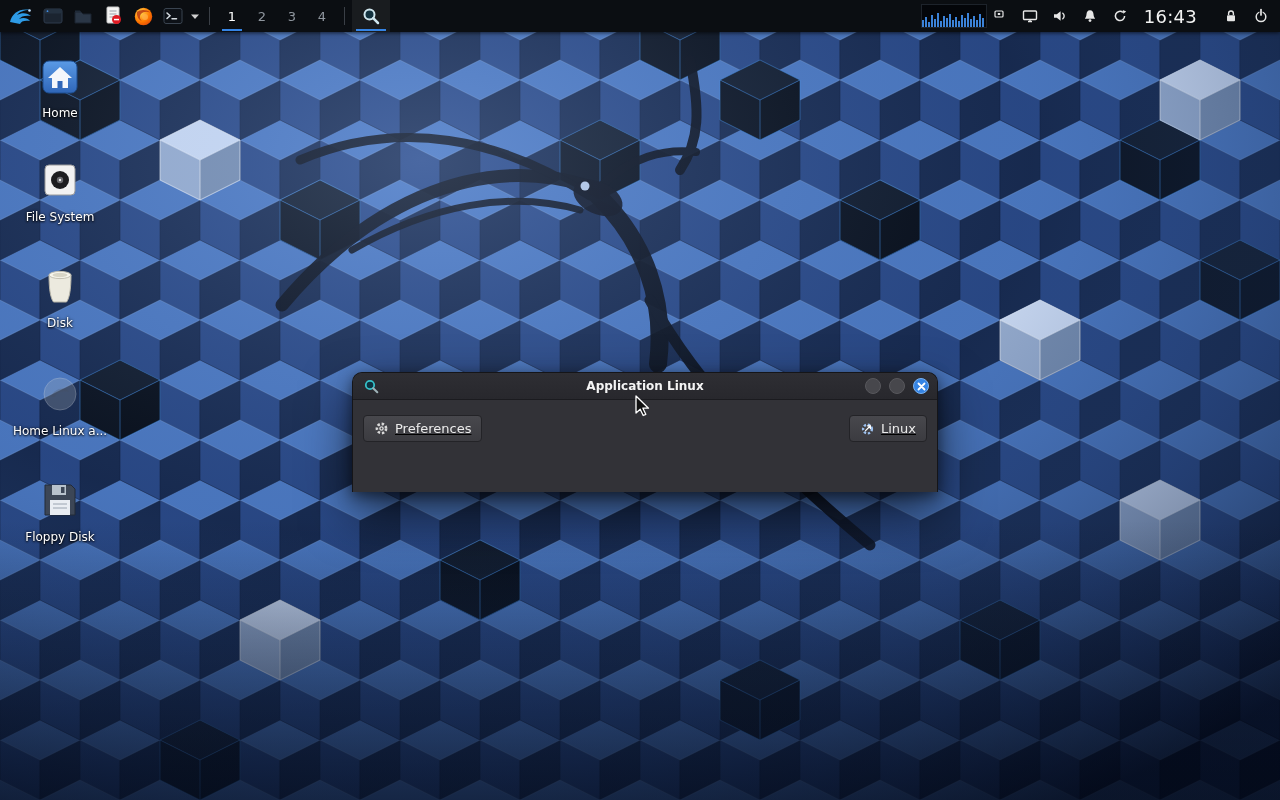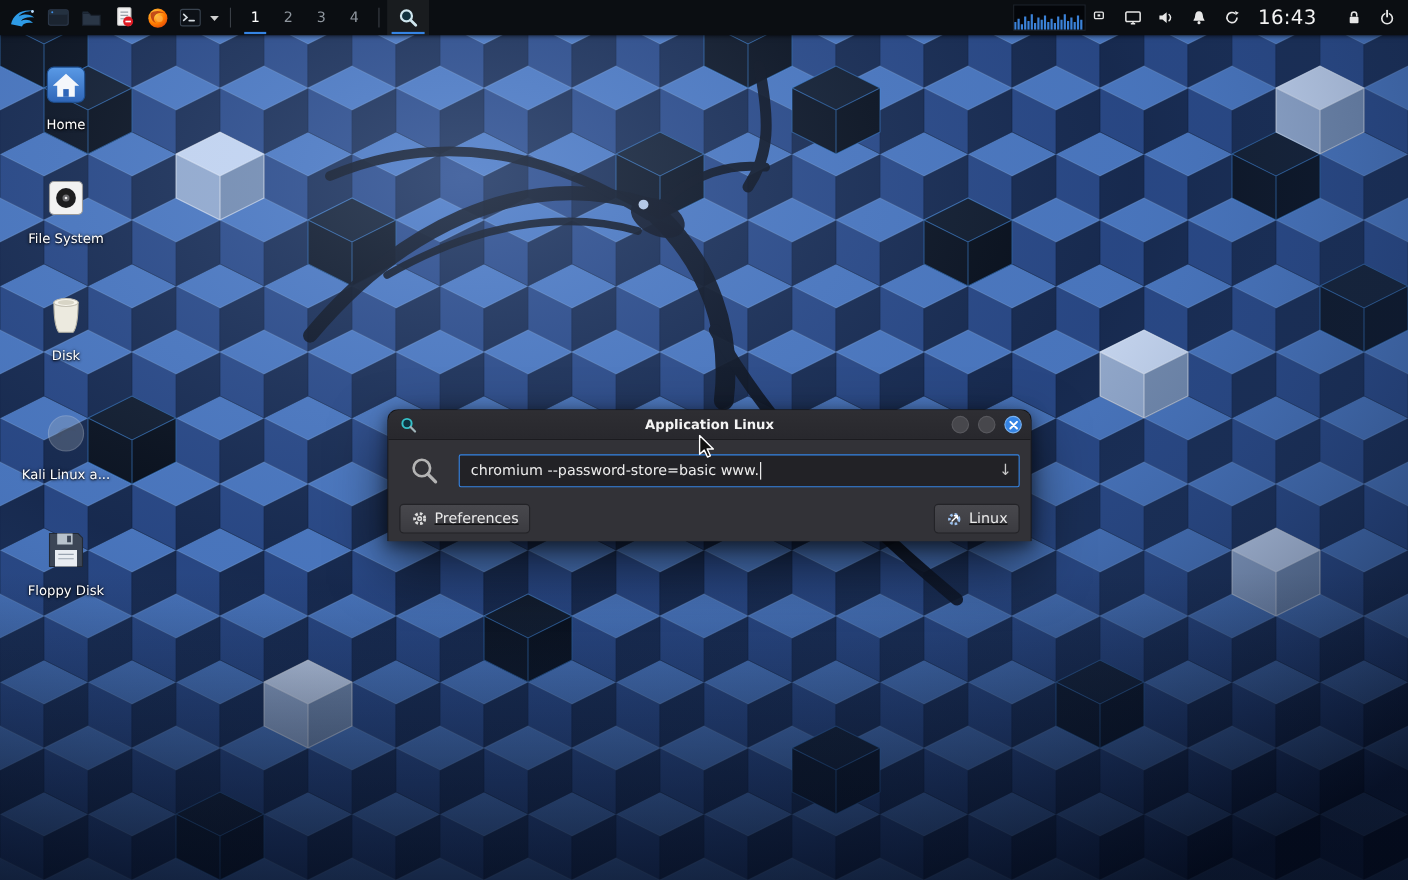--- a/index.html
+++ b/index.html
@@ -346,21 +346,21 @@
   </svg>
   <span class="label">Disk</span>
 </div>
 
 <div class="desk-icon" id="di-kali">
   <svg width="48" height="48" viewBox="0 0 48 48" opacity="0.5">
     <circle cx="24" cy="24" r="16" fill="#aab2bc" opacity=".55"></circle>
     <circle cx="24" cy="24" r="16" fill="none" stroke="#d8dde2" opacity=".6"></circle>
     <path d="M15,27 C18,18 30,16 33,22 C28,20 20,22 19,27 Z" fill="#6b7480" opacity=".85"></path>
   </svg>
-  <span class="label">Kali Linux a...</span>
+  <span class="label">Home Linux a...</span>
 </div>
 
 <div class="desk-icon" id="di-floppy">
   <svg width="48" height="48" viewBox="0 0 48 48">
     <path d="M9,9 H35 L39,13 V39 H9 Z" fill="#3c4656" stroke="#232a36"></path>
     <rect x="16" y="9" width="14" height="10" fill="#b8c2cc"></rect>
     <rect x="25" y="11" width="3.5" height="6" fill="#3c4656"></rect>
     <rect x="14" y="24" width="20" height="15" fill="#e9edf2"></rect>
     <line x1="17" y1="28" x2="31" y2="28" stroke="#9aa4b0"></line>
     <line x1="17" y1="32" x2="31" y2="32" stroke="#9aa4b0"></line>
@@ -379,31 +379,20 @@
       <button class="wb"></button>
       <button class="wb"></button>
       <button class="wb close">
         <svg width="9" height="9" viewBox="0 0 9 9">
           <path d="M1.5,1.5 L7.5,7.5 M7.5,1.5 L1.5,7.5" stroke="#ffffff" stroke-width="1.8" stroke-linecap="round"></path>
         </svg>
       </button>
     </div>
   </div>
 
-  <div class="search-row">
-    <svg class="big-search" width="26" height="26" viewBox="0 0 26 26">
-      <circle cx="10.5" cy="10.5" r="7.5" fill="none" stroke="#b4b4b4" stroke-width="2.4"></circle>
-      <line x1="16" y1="16" x2="23" y2="23" stroke="#b4b4b4" stroke-width="3" stroke-linecap="round"></line>
-    </svg>
-    <div class="entry">
-      <span class="entry-text">chromium --password-store=basic www.</span>
-      <span class="caret"></span>
-      <span class="combo-arrow">↓</span>
-    </div>
-  </div>
 
   <div class="btn-row">
     <button class="gtk-btn">
       <svg width="15" height="15" viewBox="0 0 15 15">
         <circle cx="7.5" cy="7.5" r="4.6" fill="none" stroke="#dadada" stroke-width="2.6" stroke-dasharray="2.4 1.85"></circle>
         <circle cx="7.5" cy="7.5" r="1.6" fill="none" stroke="#dadada" stroke-width="1.4"></circle>
       </svg>
       <span>Preferences</span>
     </button>
     <button class="gtk-btn">

